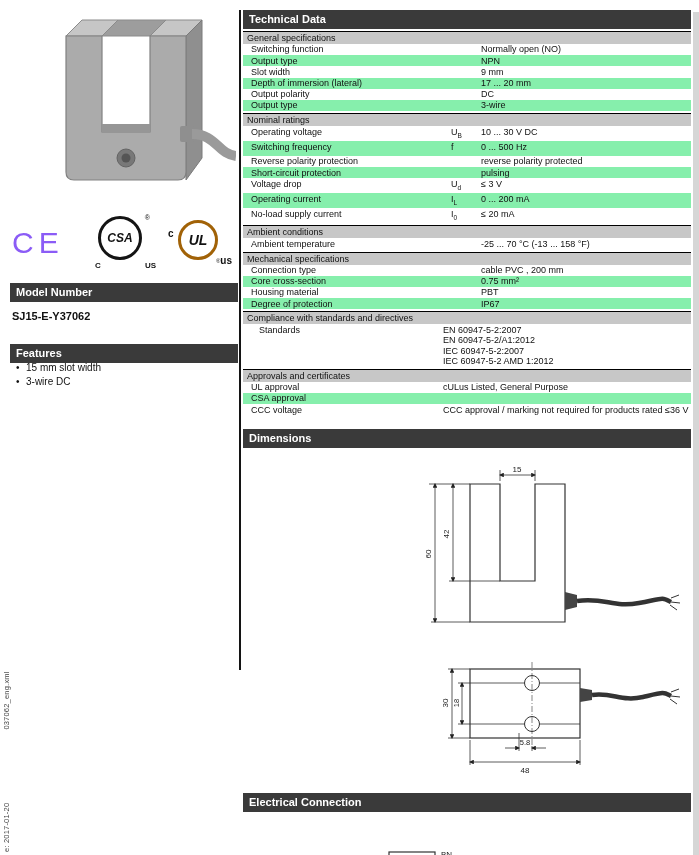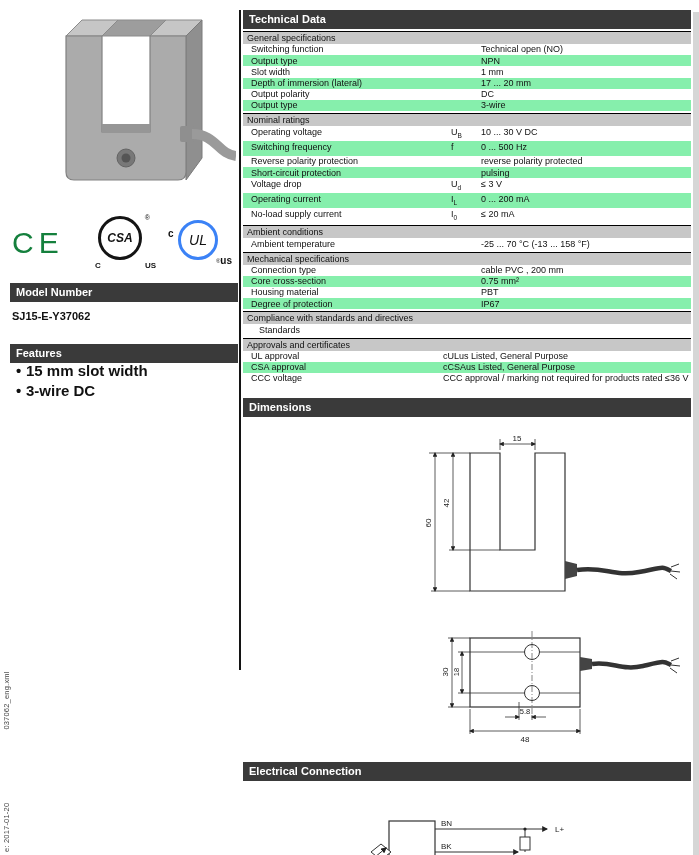--- a/index.html
+++ b/index.html
@@ -2,36 +2,36 @@
 <html><head>
 <meta charset="utf-8">
 <style>
 *{margin:0;padding:0;box-sizing:border-box}
 html,body{background:#fff}
 body{font-family:"Liberation Sans",sans-serif;color:#111}
 .page{position:relative;width:699px;height:855px;background:#fff;overflow:hidden}
 .side-note{position:absolute;left:2px;top:852px;transform:rotate(-90deg);transform-origin:0 0;font-size:7.5px;color:#444;white-space:pre;letter-spacing:.2px}
 .product{position:absolute;left:26px;top:8px;width:210px;height:198px}
 .marks{position:absolute;left:8px;top:210px;width:232px;height:66px}
-.ce{position:absolute;left:4px;top:16px;font-size:30px;letter-spacing:5px;color:#15803d}
+.ce{position:absolute;left:4px;top:16px;font-size:30px;letter-spacing:5px;color:#8b5cf6}
 .csa{position:absolute;left:90px;top:6px;width:52px;height:54px}
 .csa .circ{width:44px;height:44px;border:3px solid #141414;border-radius:50%;display:flex;align-items:center;justify-content:center;font-weight:bold;font-style:italic;font-size:12px}
 .csa .reg{position:absolute;right:0;top:-2px;font-size:7px}
 .csa .cc{position:absolute;left:-3px;bottom:0;font-size:8px;font-weight:bold}
 .csa .us{position:absolute;right:-6px;bottom:0;font-size:8px;font-weight:bold}
 .ulm{position:absolute;left:160px;top:10px;width:64px;height:52px}
-.ulm .circ{position:absolute;left:10px;top:0;width:40px;height:40px;border:3px solid #3b82f6;border-radius:50%;display:flex;align-items:center;justify-content:center;font-weight:normal;font-style:italic;font-size:14px}
+.ulm .circ{position:absolute;left:10px;top:0;width:40px;height:40px;border:3px solid #a16207;border-radius:50%;display:flex;align-items:center;justify-content:center;font-weight:bold;font-style:italic;font-size:14px}
 .ulm .cc{position:absolute;left:0;top:8px;font-size:10px;font-weight:bold}
 .ulm .us{position:absolute;right:0;bottom:6px;font-size:10px;font-weight:bold}
 .ulm .reg{position:absolute;left:48px;top:38px;font-size:6px}
 .hbar{background:#3a3a3a;color:#fff;font-weight:bold;font-size:11px;padding:3px 6px 4px}
 .model-bar{position:absolute;left:10px;top:283px;width:228px}
 .model-val{position:absolute;left:12px;top:310px;font-size:11px;font-weight:bold}
 .feat-bar{position:absolute;left:10px;top:344px;width:228px}
-.features{position:absolute;left:16px;top:362px;font-size:15px;font-weight:bold}
+.features{position:absolute;left:16px;top:362px;font-size:10px;font-weight:normal}
 .features li{list-style:none;margin-bottom:3px;padding-left:10px;position:relative}
 .features li::before{content:"•";position:absolute;left:0}
 .right{position:absolute;left:239px;top:10px;width:452px;height:660px;border-left:2px solid #141414;padding-left:2px}
 .subhdr{margin-top:2px;background:#c7c7c7;border-top:1px solid #000;font-size:9px;font-weight:normal;padding:1px 4px}
 .row{display:flex;font-size:9px;line-height:10.4px;padding:.4px 0}
 .row.shade{background:#86efac}
 .lbl{width:208px;padding-left:8px}
 .sym{width:30px}
 .sym sub{font-size:6.5px}
 .val{flex:1}
@@ -90,31 +90,31 @@
     <li>3-wire DC</li>
   </ul>
 
   <div class="right">
     <div class="hbar">Technical Data</div>
 
     <div class="subhdr">General specifications</div>
     <div class="row">
         <span class="lbl">Switching function</span>
         <span class="sym"></span>
-        <span class="val">Technical open (NO)</span>
+        <span class="val">Normally open (NO)</span>
       </div>
     <div class="row shade">
         <span class="lbl">Output type</span>
         <span class="sym"></span>
         <span class="val">NPN</span>
       </div>
     <div class="row">
         <span class="lbl">Slot width</span>
         <span class="sym"></span>
-        <span class="val">1 mm</span>
+        <span class="val">9 mm</span>
       </div>
     <div class="row shade">
         <span class="lbl">Depth of immersion (lateral)</span>
         <span class="sym"></span>
         <span class="val">17 ... 20 mm</span>
       </div>
     <div class="row">
         <span class="lbl">Output polarity</span>
         <span class="sym"></span>
         <span class="val">DC</span>
@@ -187,30 +187,33 @@
       </div>
     <div class="row shade">
         <span class="lbl">Degree of protection</span>
         <span class="sym"></span>
         <span class="val">IP67</span>
       </div>
 
     <div class="subhdr">Compliance with standards and directives</div>
     <div class="row">
         <span class="lbl3">Standards</span>
+        <span class="val pre">EN 60947-5-2:2007
+EN 60947-5-2/A1:2012
+IEC 60947-5-2:2007
+IEC 60947-5-2 AMD 1:2012</span>
       </div>
 
     <div class="subhdr">Approvals and certificates</div>
     <div class="row">
         <span class="lbl2">UL approval</span>
         <span class="val">cULus Listed, General Purpose</span>
       </div>
     <div class="row shade">
         <span class="lbl2">CSA approval</span>
-        <span class="val">cCSAus Listed, General Purpose</span>
       </div>
     <div class="row">
         <span class="lbl2">CCC voltage</span>
         <span class="val">CCC approval / marking not required for products rated ≤36 V</span>
       </div>
 
     <div class="hbar dim-bar">Dimensions</div>
     <div class="dims-wrap">
       <svg viewBox="0 0 330 315" width="330" height="315">
         <defs>

